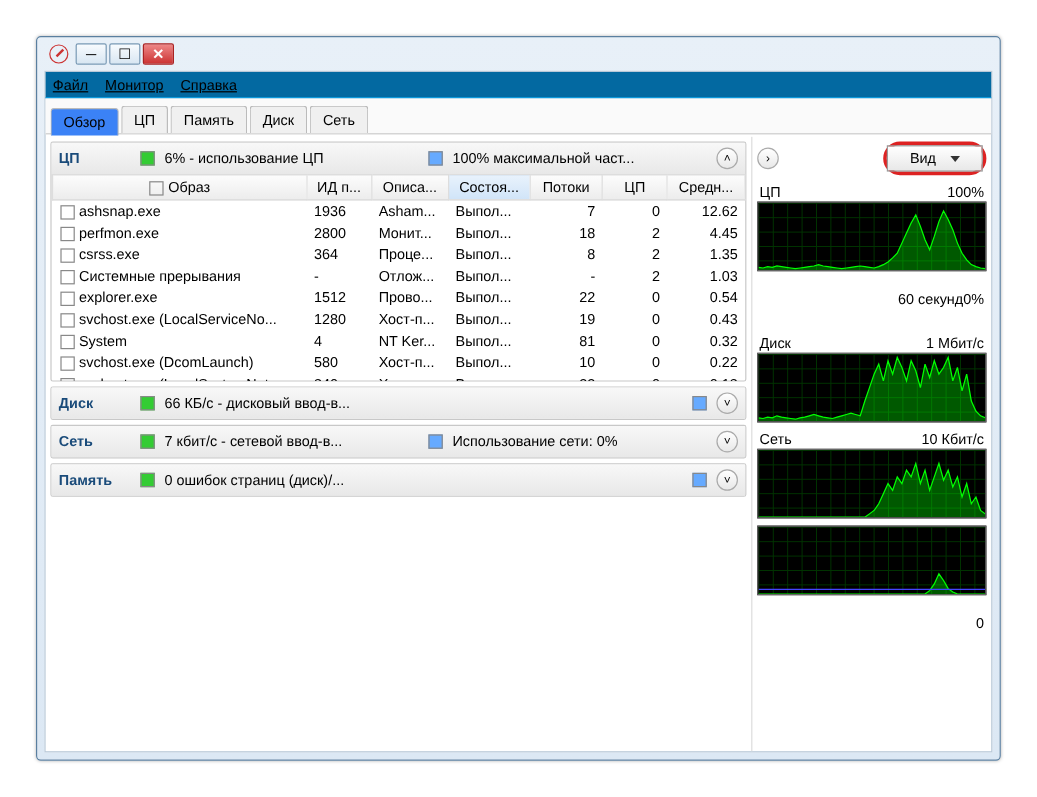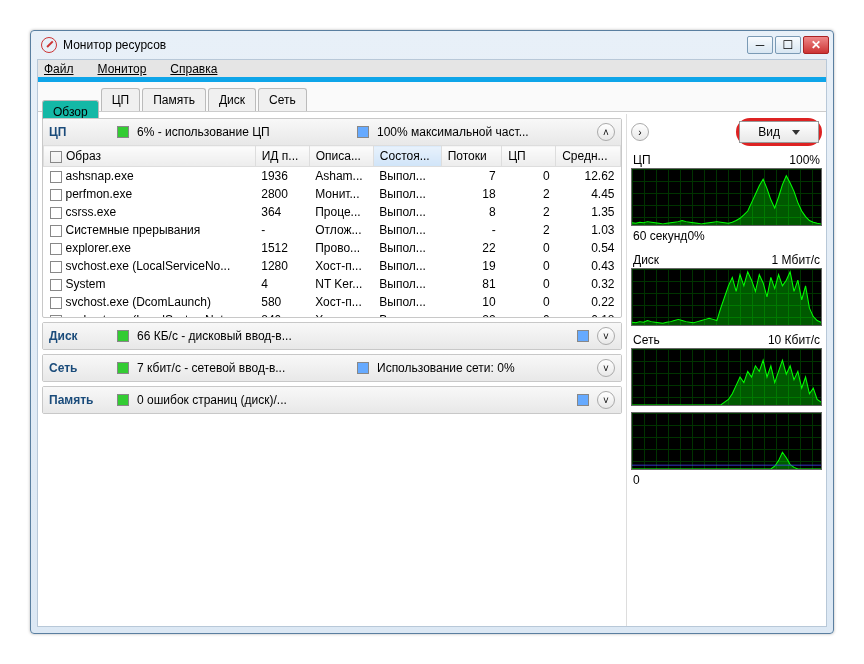--- a/index.html
+++ b/index.html
@@ -6,61 +6,60 @@
 body{background:#fff;width:864px;height:664px;position:relative;overflow:hidden}
 .outer{position:absolute;left:30px;top:30px;width:804px;height:604px;border:1px solid #5a7fa0;background:linear-gradient(#e8f0f8,#dce8f4);border-radius:4px;box-shadow:0 0 3px rgba(0,0,0,.3)}
 .titlebar{height:28px;display:flex;align-items:center;padding:0 4px}
 .tb-icon{width:16px;height:16px;margin:0 6px;border:1.5px solid #c33;border-radius:50%;position:relative}
 .tb-icon::after{content:"";position:absolute;left:7px;top:2px;width:1.5px;height:8px;background:#c33;transform:rotate(45deg);transform-origin:center}
 .tb-title{flex:1}
 .win-btns{display:flex;gap:2px}
 .win-btn{width:26px;height:18px;border:1px solid #7a9ab5;border-radius:2px;background:linear-gradient(#f8fbfe,#d8e6f2);display:flex;align-items:center;justify-content:center;cursor:pointer}
 .win-btn.close{background:linear-gradient(#e88,#c33);border-color:#a22;color:#fff;font-weight:bold}
 .content{position:absolute;left:6px;right:6px;top:28px;bottom:6px;background:#fff;border:1px solid #b8c8d8}
-.menubar{height:22px;display:flex;align-items:center;padding:2px 6px;gap:24px;background:#e5e5e5;border-bottom:5px solid #0ea5e9}
+.menubar{height:22px;display:flex;align-items:center;padding:2px 6px;gap:14px;background:#0369a1;border-bottom:1px solid #0ea5e9}
 .menu-item{text-decoration:underline}
 .tabbar{height:30px;display:flex;align-items:flex-end;padding:4px 4px 0;background:#fafafa;border-bottom:1px solid #ccc}
 .tab{padding:4px 10px;border:1px solid #bbb;border-bottom:none;background:#f0f0f0;margin-right:2px;border-radius:3px 3px 0 0;cursor:pointer}
-.tab.active{background:#14b8a6;position:relative;top:12px}
+.tab.active{background:#3b82f6;position:relative;top:2px}
 .main{position:absolute;left:0;right:0;top:54px;bottom:0;display:flex}
 .left{flex:1;overflow:hidden;padding:4px;display:flex;flex-direction:column;gap:4px}
 .right{width:200px;border-left:1px solid #ddd;padding:4px;display:flex;flex-direction:column;gap:6px}
 .section{border:1px solid #c8c8c8;border-radius:2px}
 .sec-head{height:26px;display:flex;align-items:center;padding:0 6px;background:linear-gradient(#f8f8f8,#e8e8e8);gap:8px}
 .sec-title{font-weight:bold;width:60px;color:#1a4b7a}
 .sq{width:12px;height:12px;border:1px solid #888}
 .sq.green{background:#3c3}
 .sq.blue{background:#6af}
 .stat{flex:1;white-space:nowrap;overflow:hidden;text-overflow:ellipsis}
 .chev{width:18px;height:18px;border:1px solid #aaa;border-radius:50%;background:linear-gradient(#fff,#e8e8e8);display:flex;align-items:center;justify-content:center;cursor:pointer;font-size:10px}
 .table{width:100%;border-collapse:collapse}
-.table th{text-align:left;padding:3px 6px;background:linear-gradient(#fcfcfc,#ececec);border:1px solid #ddd;font-weight:normal;white-space:nowrap;overflow:hidden}
+.table th{text-align:center;padding:3px 6px;background:linear-gradient(#fcfcfc,#ececec);border:1px solid #ddd;font-weight:normal;white-space:nowrap;overflow:hidden}
 .table th.sorted{background:linear-gradient(#e8f2fc,#d0e4f8)}
 .table td{padding:2px 6px;white-space:nowrap;overflow:hidden;text-overflow:ellipsis}
 .num{text-align:right}
 .ck{display:inline-block;width:12px;height:12px;border:1px solid #888;vertical-align:middle;margin-right:4px}
 .table-wrap{max-height:172px;overflow-y:scroll;position:relative}
 .view-row{display:flex;gap:4px;align-items:center}
 .view-btn{border:3px solid #d22;border-radius:16px;padding:0;display:flex}
 .view-inner{border:1px solid #999;background:linear-gradient(#fff,#e8e8e8);padding:3px 18px;display:flex;align-items:center;gap:12px;cursor:pointer}
 .dd{width:0;height:0;border-left:4px solid transparent;border-right:4px solid transparent;border-top:5px solid #333}
 .graph-block{}
 .graph-head{display:flex;justify-content:space-between;font-size:11px;padding:1px 2px}
 .graph{height:58px;background:#000;border:1px solid #666;position:relative;overflow:hidden}
 .grid{position:absolute;inset:0;background-image:linear-gradient(#030 1px,transparent 1px),linear-gradient(90deg,#030 1px,transparent 1px);background-size:12px 12px}
 .graph svg{position:absolute;inset:0;width:100%;height:100%}
-.graph-foot{display:flex;justify-content:flex-start;font-size:11px;padding:3px 2px}
+.graph-foot{display:flex;justify-content:flex-end;font-size:11px;padding:16px 2px}
 </style>
 </head>
 <body>
 
 <div class="outer">
   <div class="titlebar">
     <span class="tb-icon"></span>
-    <span class="tb-title">Монитор ресурсов</span>
     <div class="win-btns">
       <div class="win-btn">─</div>
       <div class="win-btn">☐</div>
       <div class="win-btn close">✕</div>
     </div>
   </div>
   <div class="content">
     <div class="menubar">
       <span class="menu-item">Файл</span>
       <span class="menu-item">Монитор</span>

